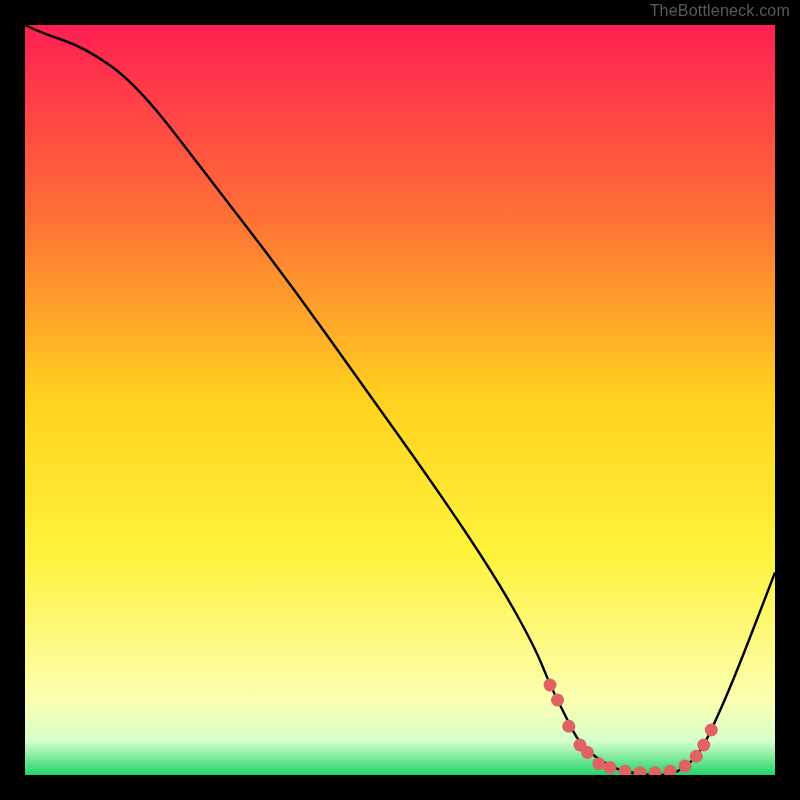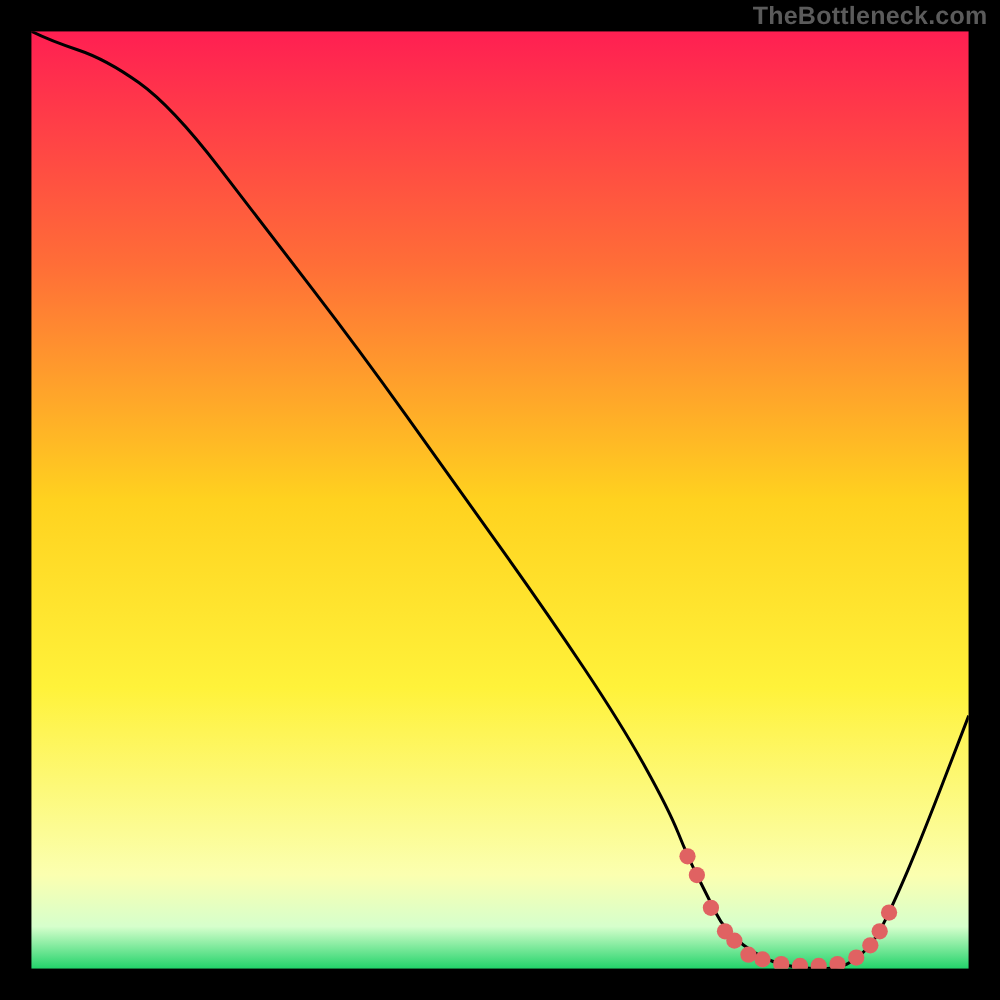--- a/index.html
+++ b/index.html
@@ -16,22 +16,22 @@
     top: 0;
     width: 800px;
     height: 800px;
     background: #000;
   }
   .attribution {
     position: absolute;
     top: 2px;
     right: 10px;
     font-family: Arial, Helvetica, sans-serif;
-    font-size: 20px;
-    font-weight: 700;
+    font-size: 16px;
+    font-weight: 400;
     color: #5b5b5b;
     letter-spacing: 0.2px;
   }
   .plot {
     position: absolute;
     left: 25px;
     top: 25px;
     width: 750px;
     height: 750px;
   }

